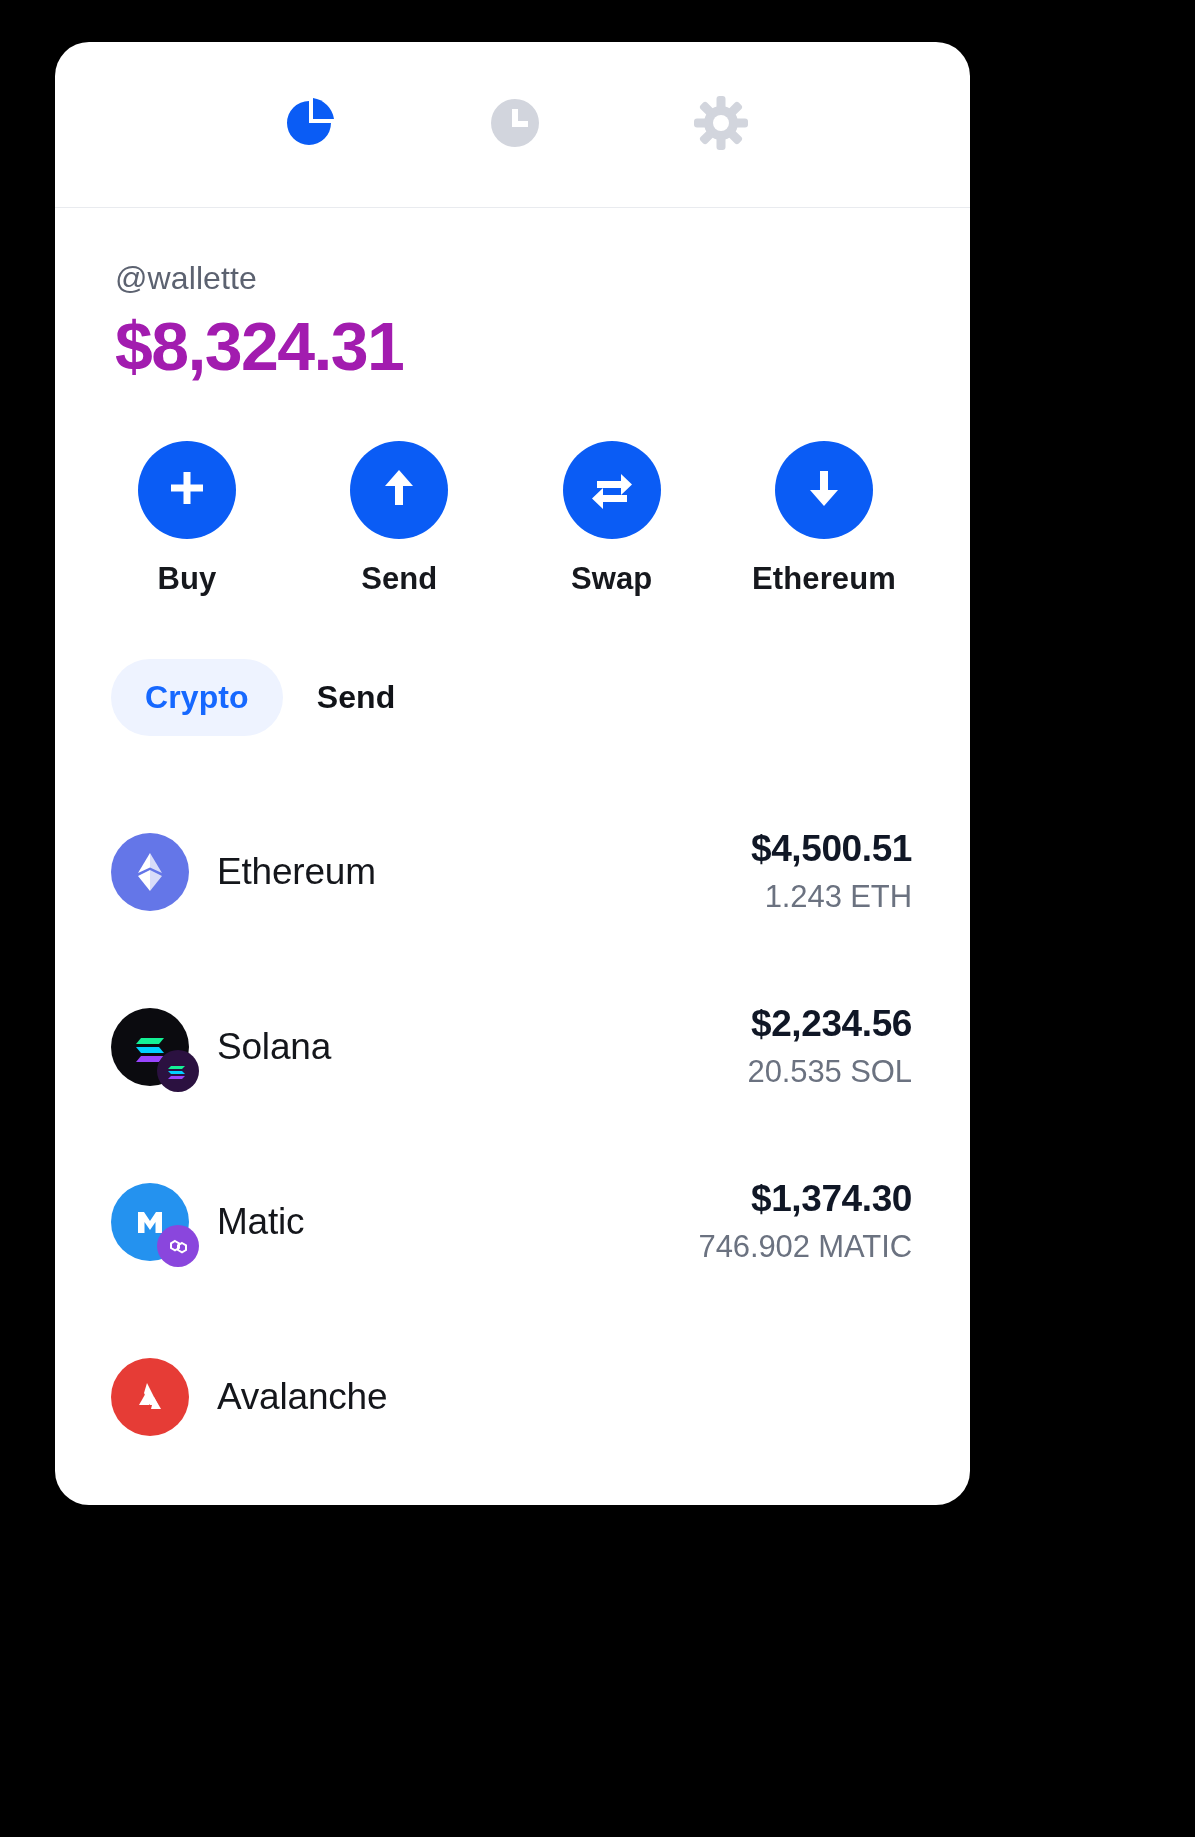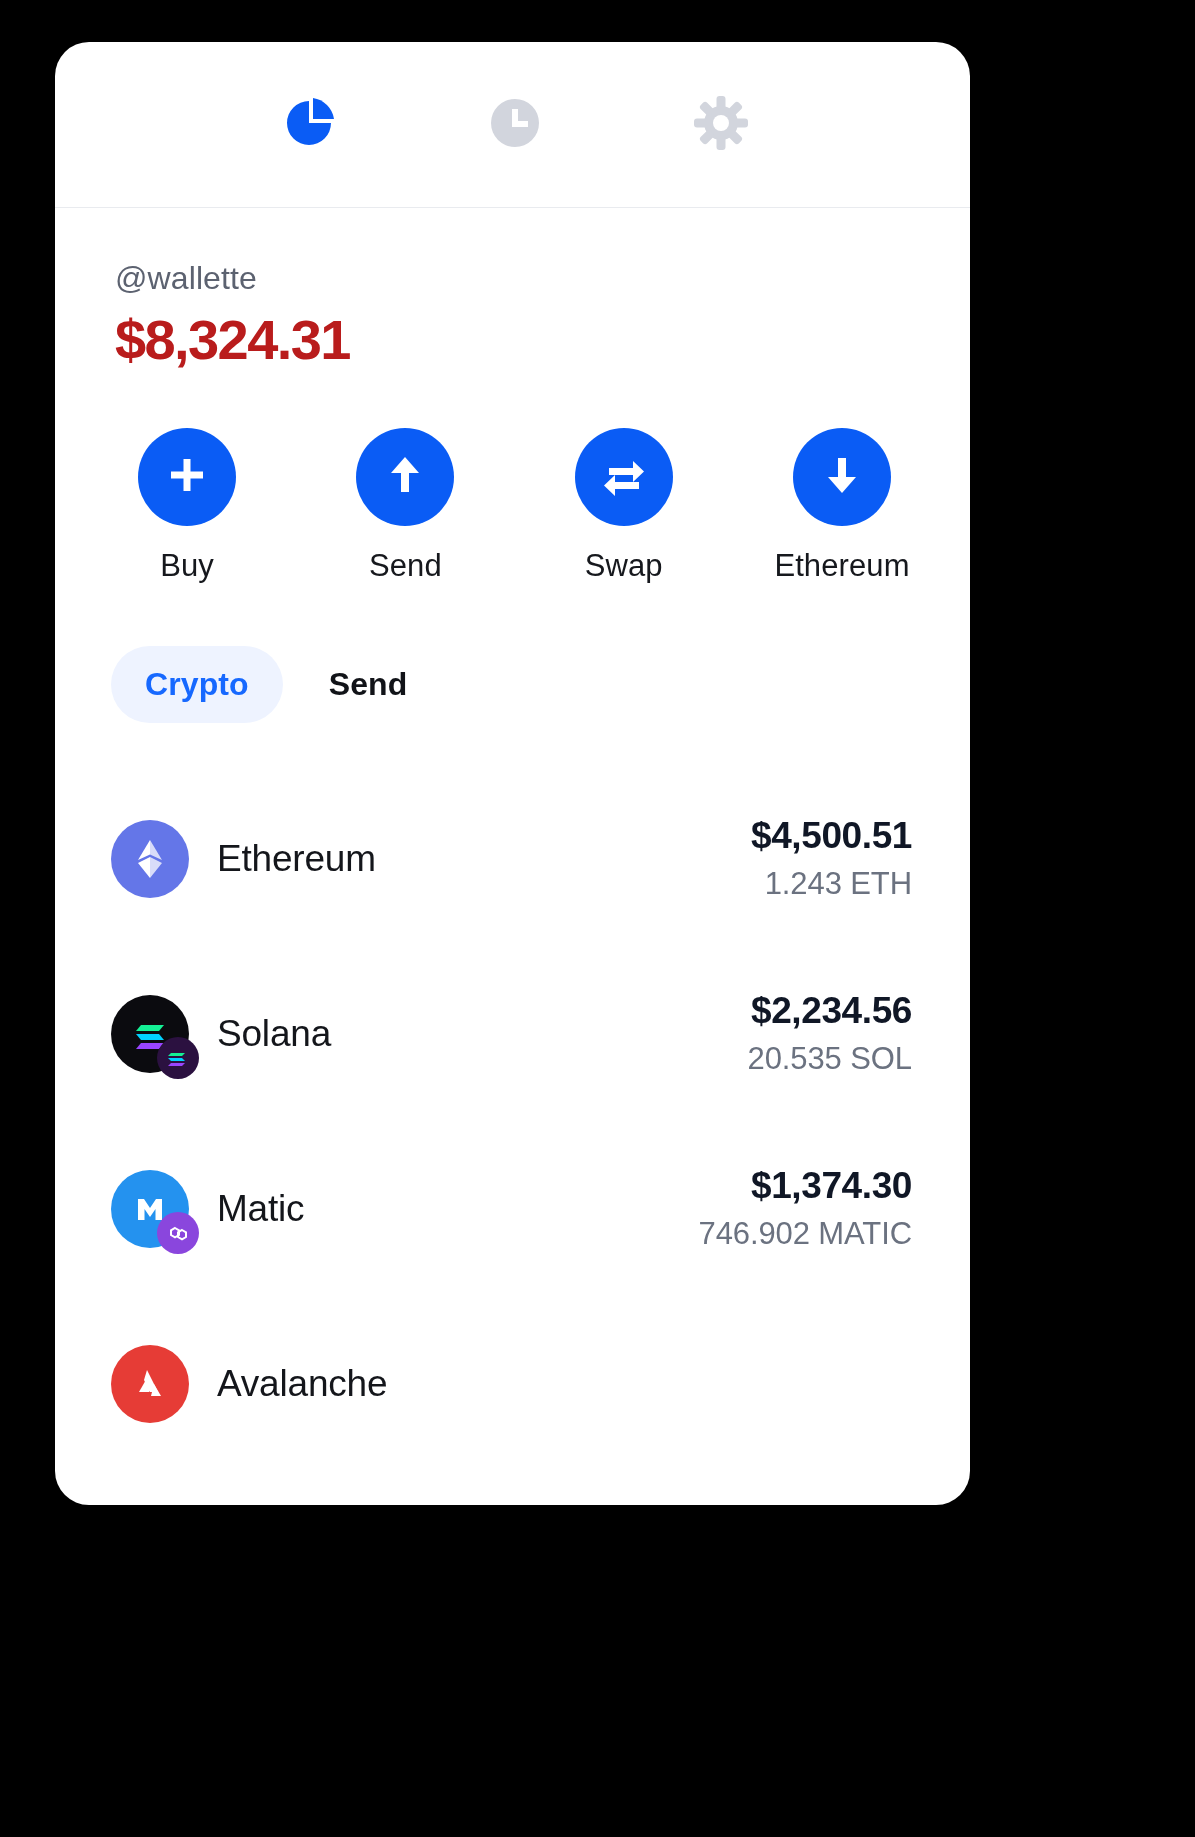--- a/index.html
+++ b/index.html
@@ -51,32 +51,33 @@
 
   
   .account { padding: 52px 0 0 60px; }
   .handle {
     font-size: 32px;
     color: #5c6270;
     letter-spacing: .1px;
   }
   .balance {
     margin-top: 10px;
-    font-size: 56px;
+    font-size: 68px;
     font-weight: 700;
-    color: #b91c1c;
+    color: #a21caf;
     letter-spacing: -1.6px;
   }
 
   
   .actions {
     margin-top: 56px;
-    padding: 0 58px 0 62px;
+    padding: 0 76px 0 62px;
     display: flex;
     justify-content: space-between;
+    font-weight: bold;
   }
   .action {
     width: 140px;
     display: flex;
     flex-direction: column;
     align-items: center;
     cursor: pointer;
   }
   .action-circle {
     width: 98px;
@@ -93,21 +94,21 @@
     color: #16181d;
     letter-spacing: .1px;
   }
 
   
   .tabs {
     margin-top: 62px;
     padding-left: 56px;
     display: flex;
     align-items: center;
-    gap: 12px;
+    gap: 0;
   }
   .tab {
     font-size: 32px;
     font-weight: 700;
     padding: 20px 34px;
     border-radius: 999px;
     cursor: pointer;
     letter-spacing: .1px;
   }
   .tab.active { color: #1668ff; background: #eef3ff; }

